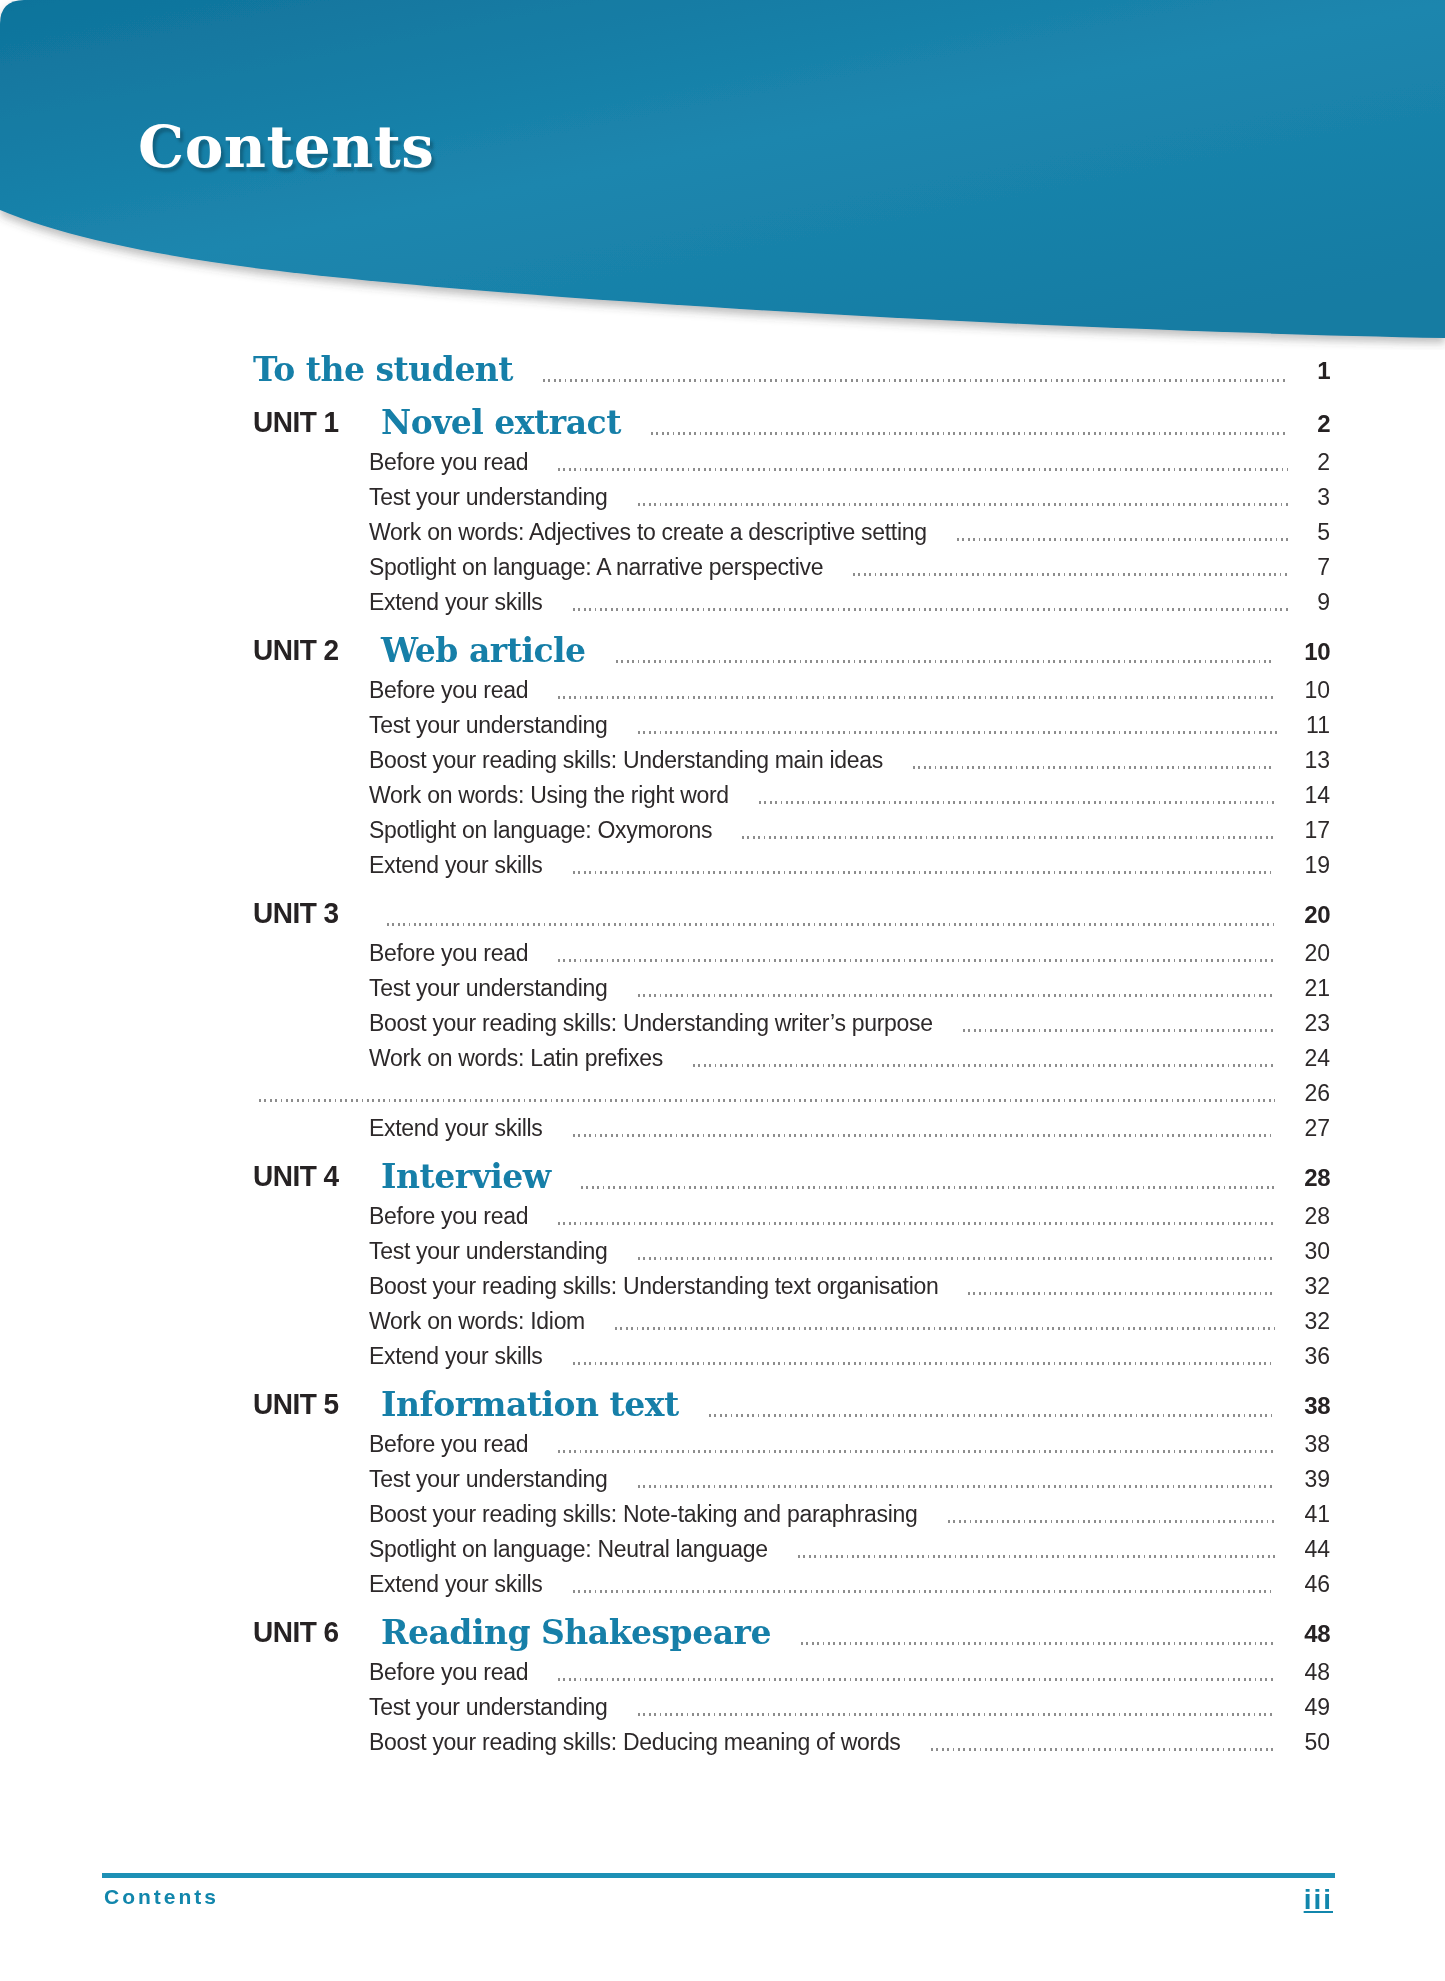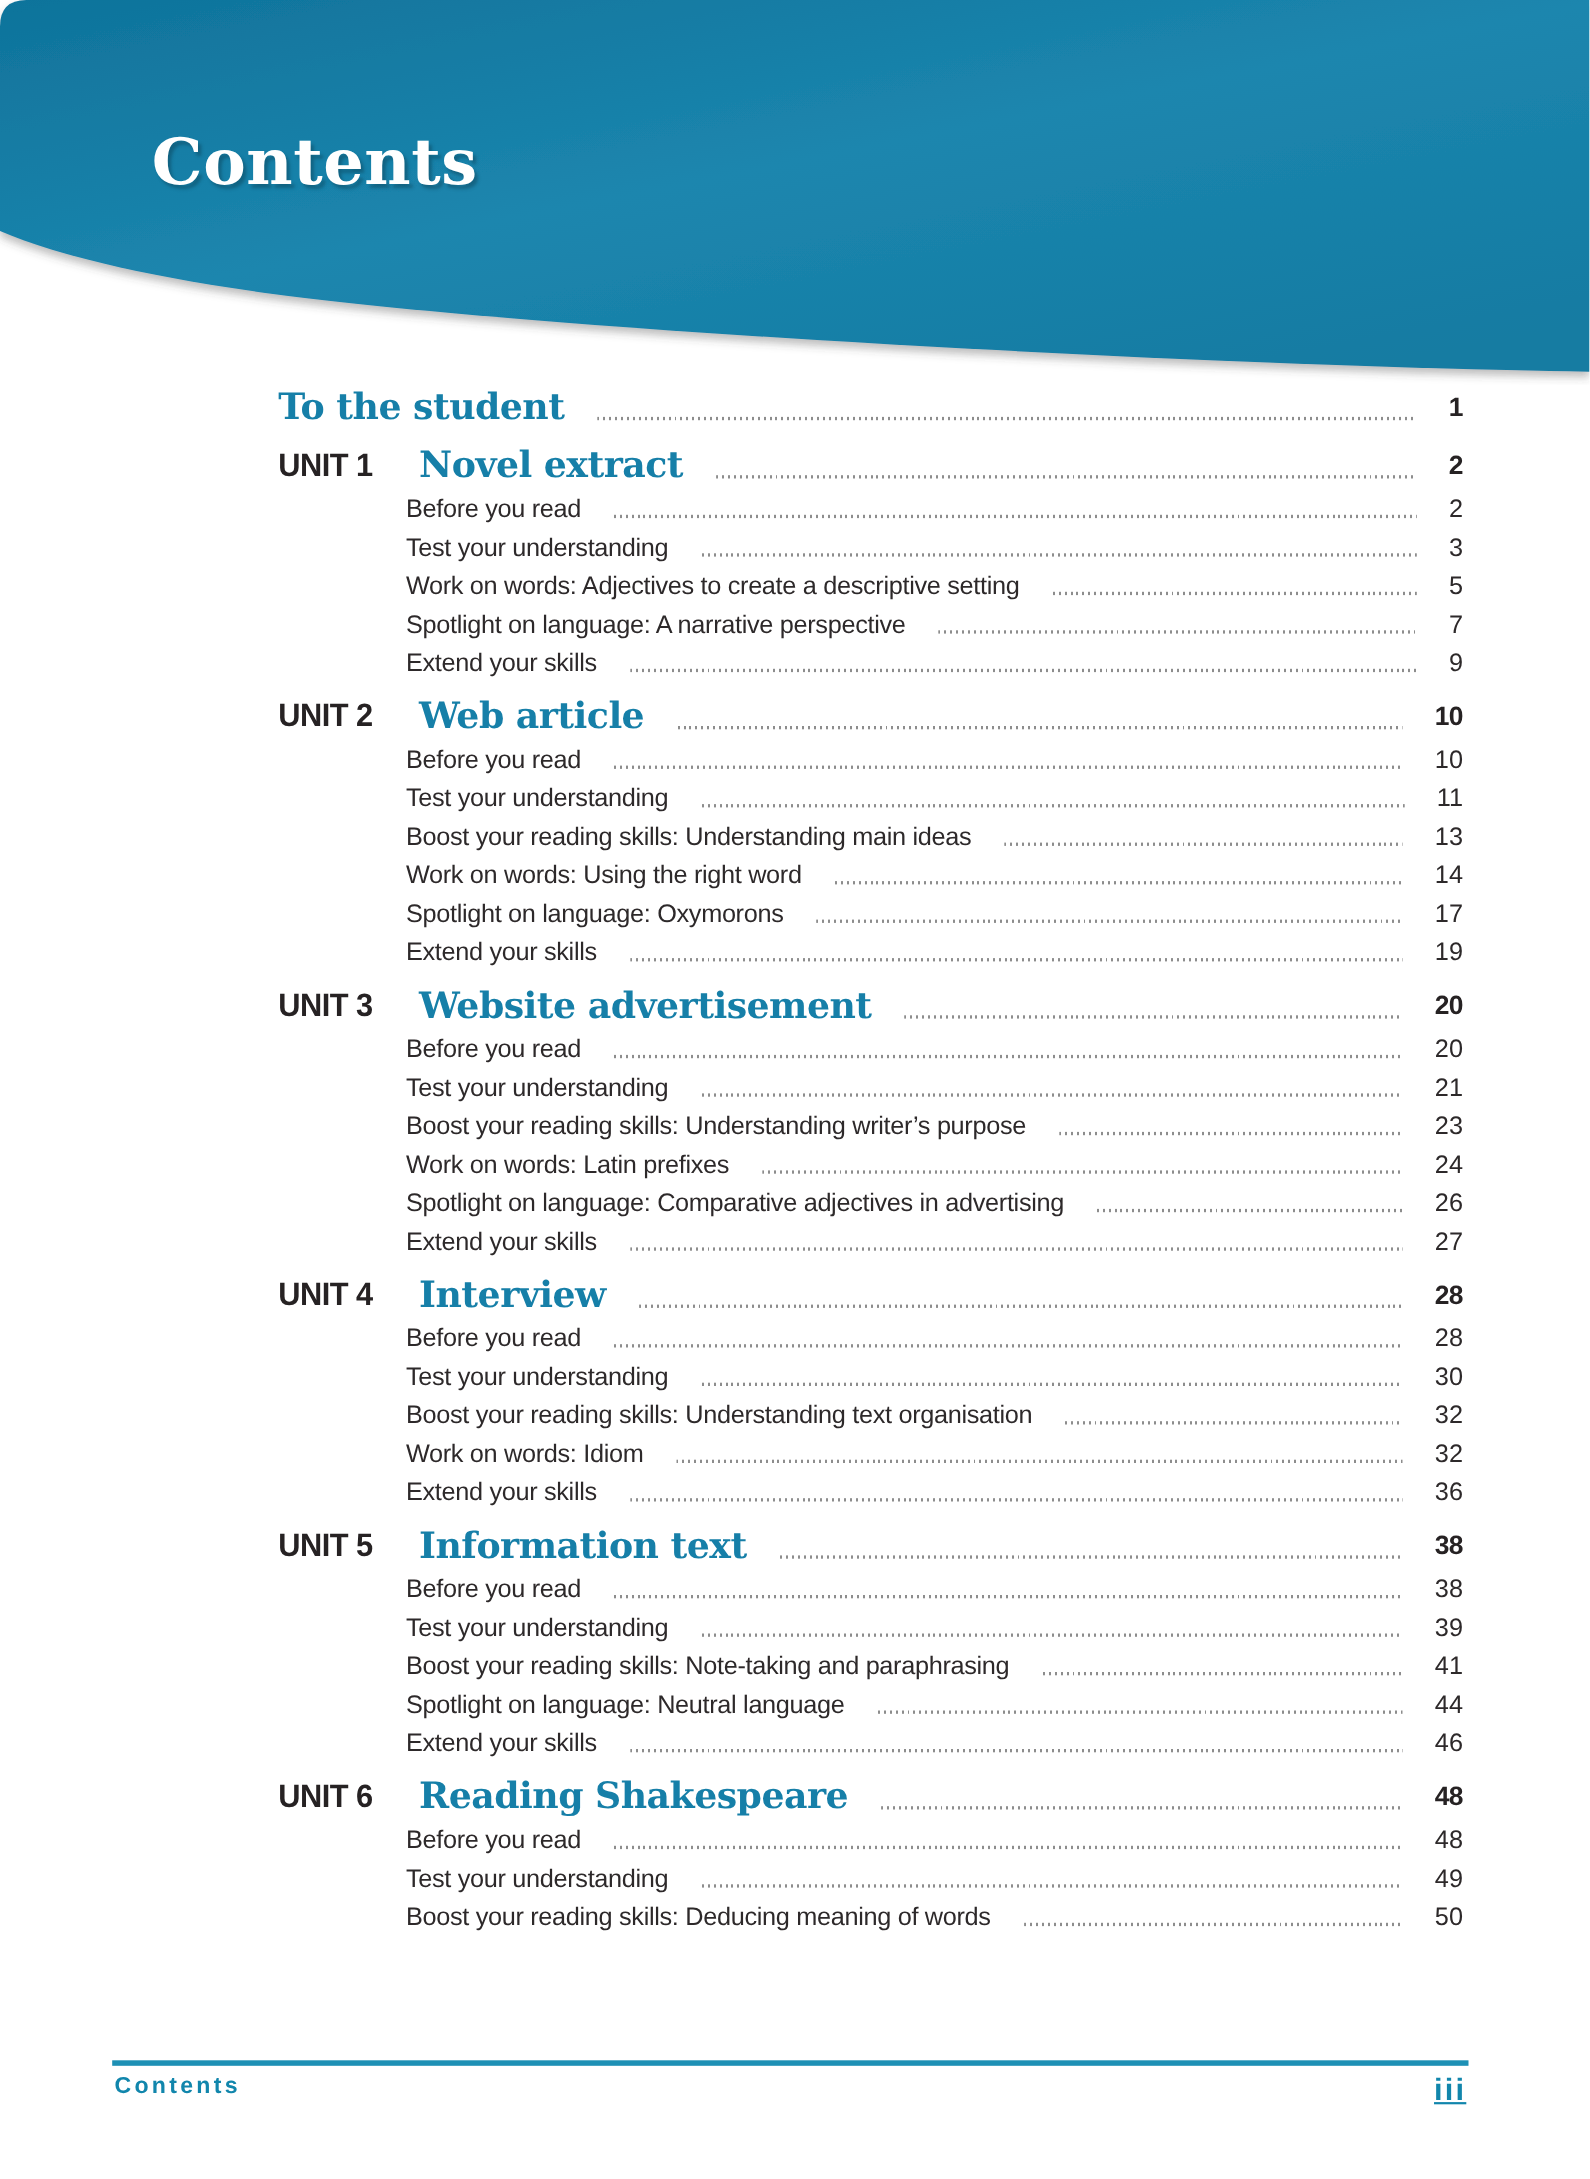--- a/index.html
+++ b/index.html
@@ -154,21 +154,20 @@
         </div>
         <div class="row sub">
           <span class="s-label">Extend your skills</span>
           <span class="dots"></span>
           <span class="num sub-num">19</span>
         </div>
       </div>
       <div class="unit">
         <div class="row head">
           <span class="u-label">UNIT 3</span>
-          <span class="t-title">Website advertisement</span>
           <span class="dots"></span>
           <span class="num head-num">20</span>
         </div>
         <div class="row sub">
           <span class="s-label">Before you read</span>
           <span class="dots"></span>
           <span class="num sub-num">20</span>
         </div>
         <div class="row sub">
           <span class="s-label">Test your understanding</span>
@@ -179,21 +178,20 @@
           <span class="s-label">Boost your reading skills: Understanding writer’s purpose</span>
           <span class="dots"></span>
           <span class="num sub-num">23</span>
         </div>
         <div class="row sub">
           <span class="s-label">Work on words: Latin prefixes</span>
           <span class="dots"></span>
           <span class="num sub-num">24</span>
         </div>
         <div class="row sub">
-          <span class="s-label">Spotlight on language: Comparative adjectives in advertising</span>
           <span class="dots"></span>
           <span class="num sub-num">26</span>
         </div>
         <div class="row sub">
           <span class="s-label">Extend your skills</span>
           <span class="dots"></span>
           <span class="num sub-num">27</span>
         </div>
       </div>
       <div class="unit">

